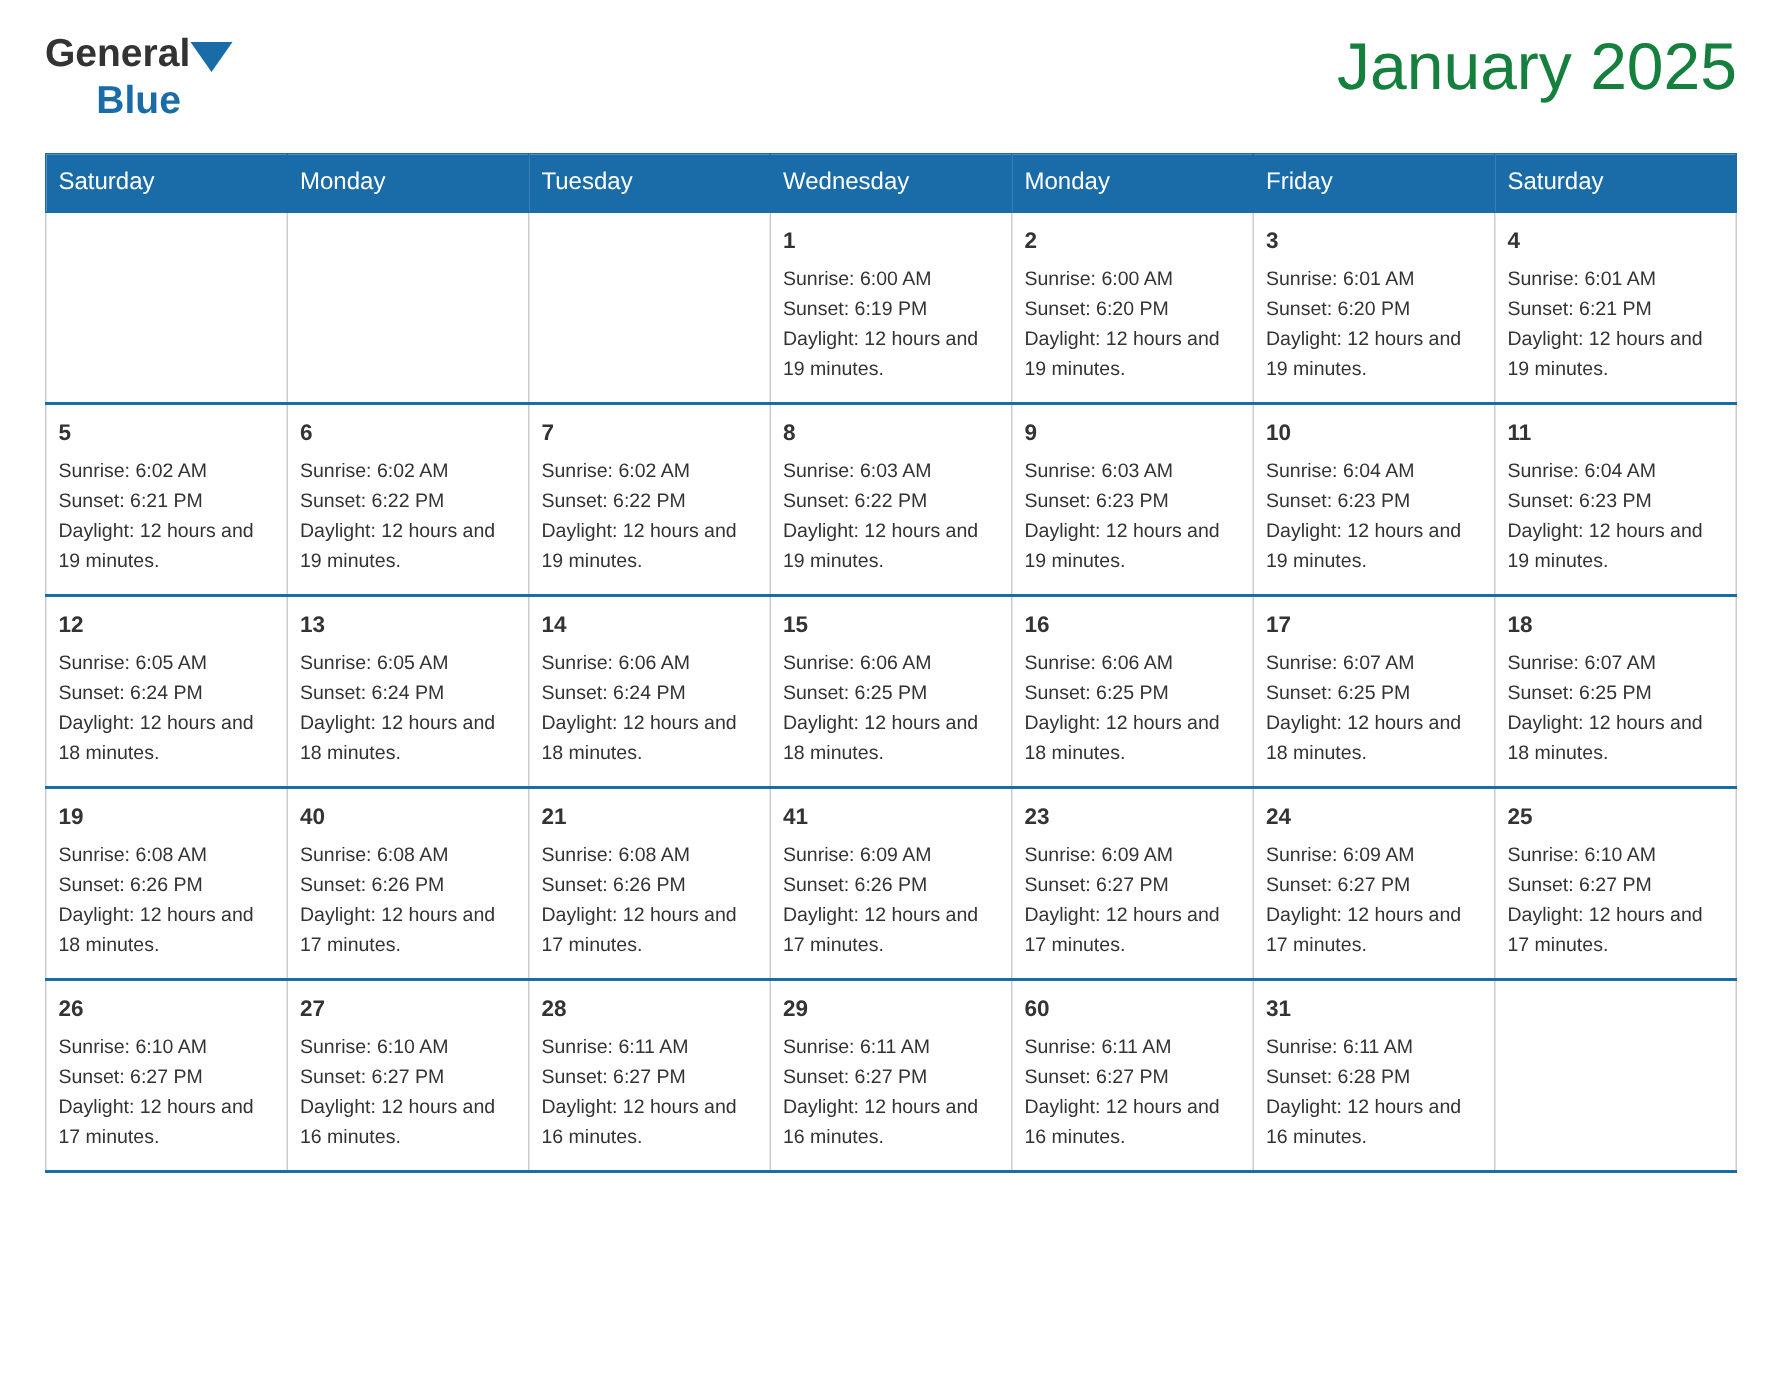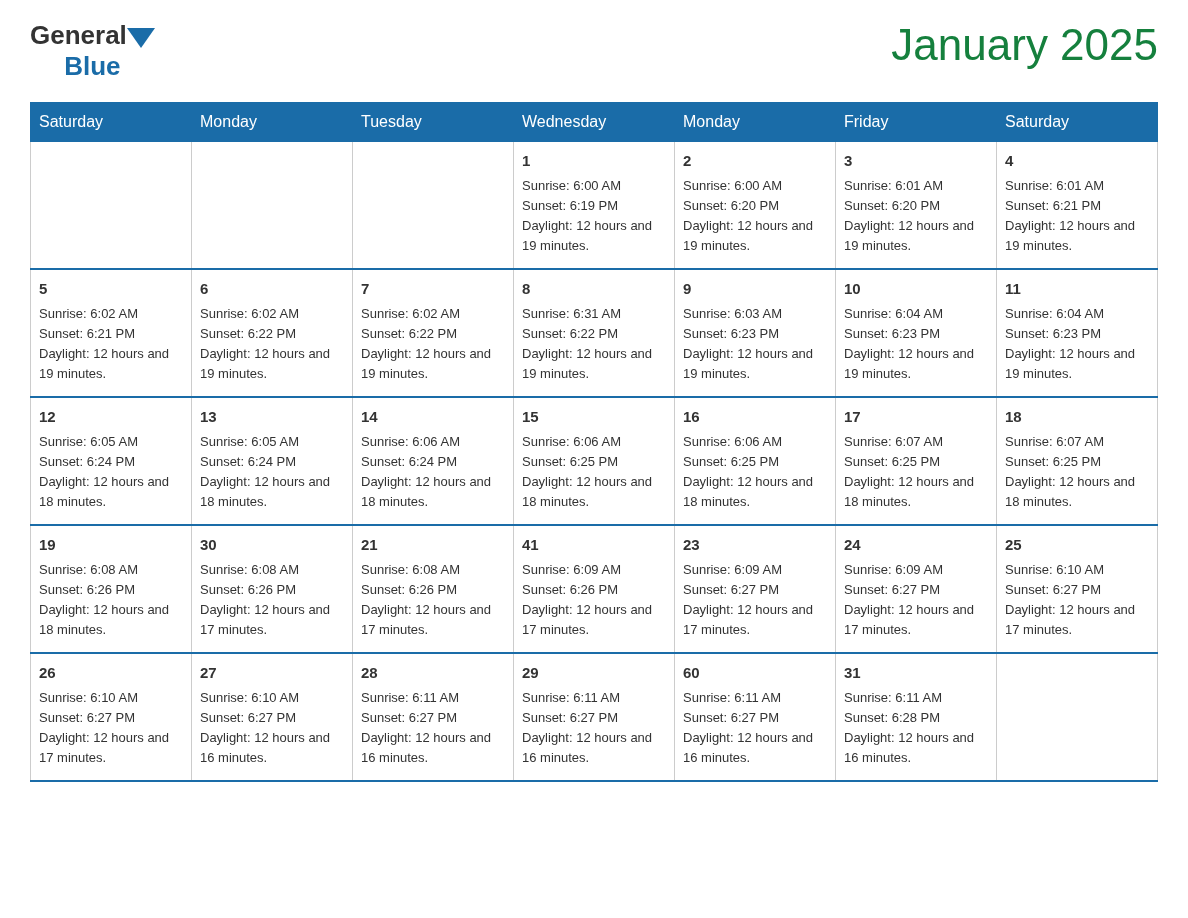--- a/index.html
+++ b/index.html
@@ -186,21 +186,21 @@
         </td>
         <td>
           <span class="day-number">7</span>
           <div class="day-info">Sunrise: 6:02 AM
 Sunset: 6:22 PM
 Daylight: 12 hours
 and 19 minutes.</div>
         </td>
         <td>
           <span class="day-number">8</span>
-          <div class="day-info">Sunrise: 6:31 AM
+          <div class="day-info">Sunrise: 6:03 AM
 Sunset: 6:22 PM
 Daylight: 12 hours
 and 19 minutes.</div>
         </td>
         <td>
           <span class="day-number">9</span>
           <div class="day-info">Sunrise: 6:03 AM
 Sunset: 6:23 PM
 Daylight: 12 hours
 and 19 minutes.</div>
@@ -273,21 +273,21 @@
       </tr>
       <tr>
         <td>
           <span class="day-number">19</span>
           <div class="day-info">Sunrise: 6:08 AM
 Sunset: 6:26 PM
 Daylight: 12 hours
 and 18 minutes.</div>
         </td>
         <td>
-          <span class="day-number">30</span>
+          <span class="day-number">40</span>
           <div class="day-info">Sunrise: 6:08 AM
 Sunset: 6:26 PM
 Daylight: 12 hours
 and 17 minutes.</div>
         </td>
         <td>
           <span class="day-number">21</span>
           <div class="day-info">Sunrise: 6:08 AM
 Sunset: 6:26 PM
 Daylight: 12 hours

